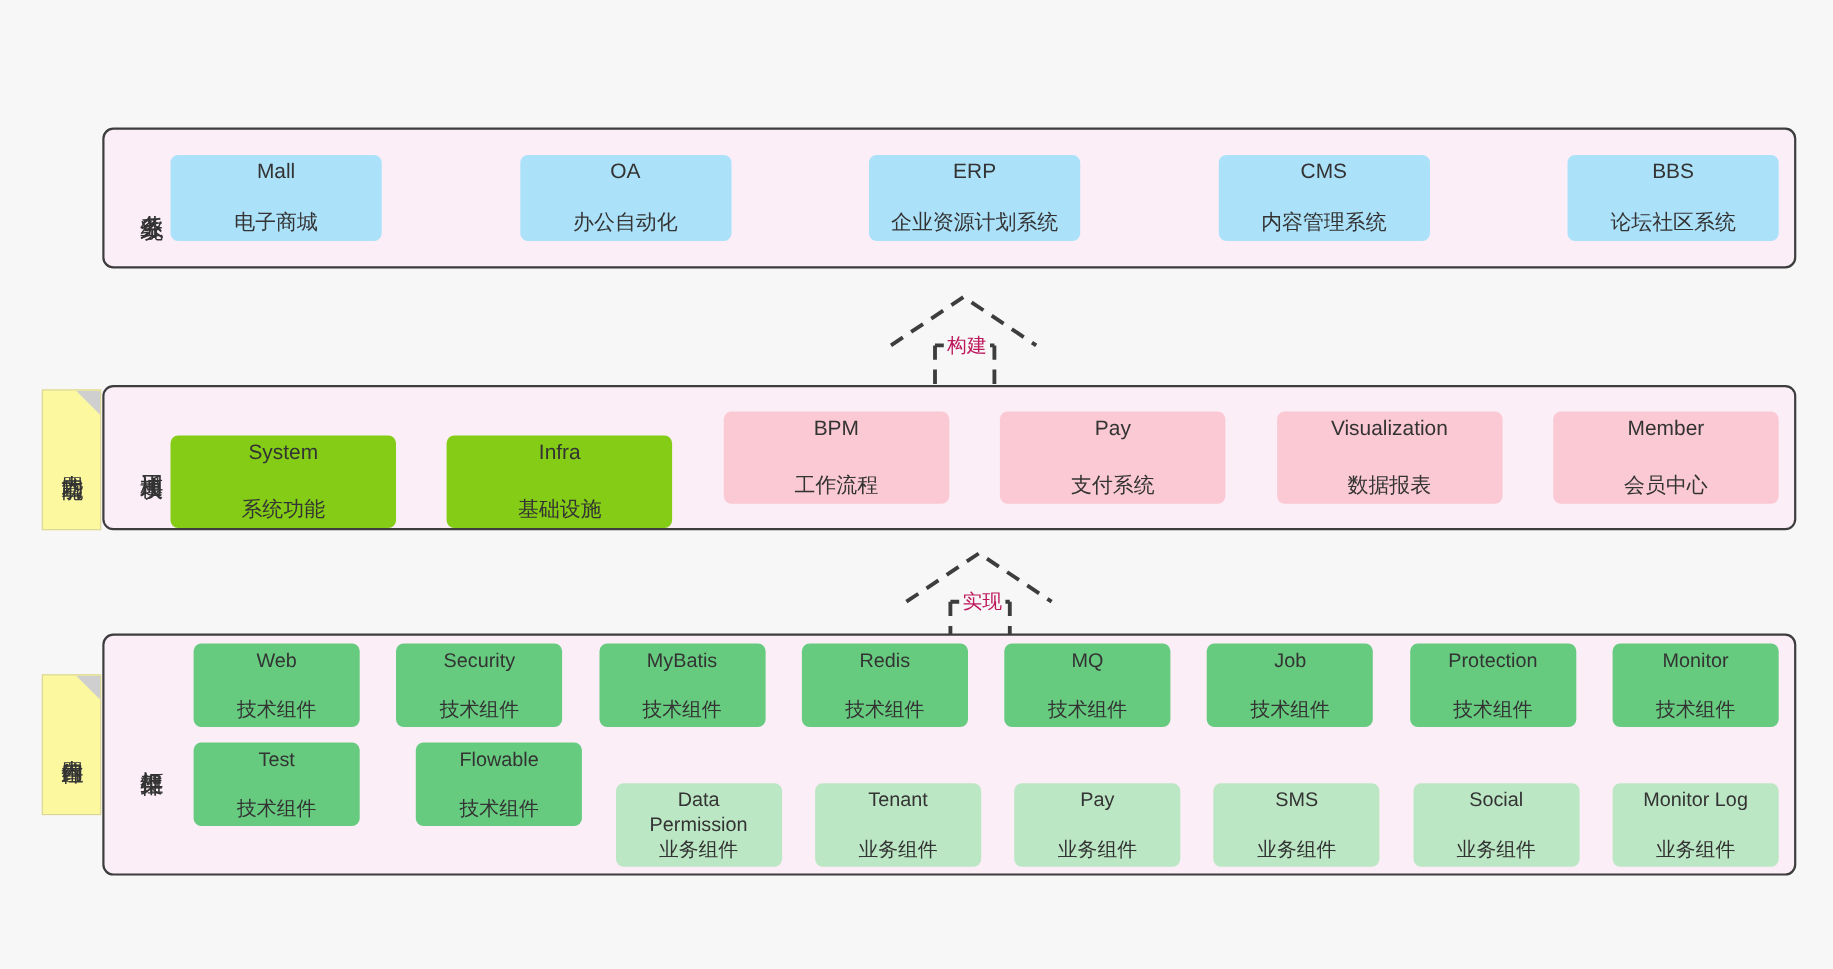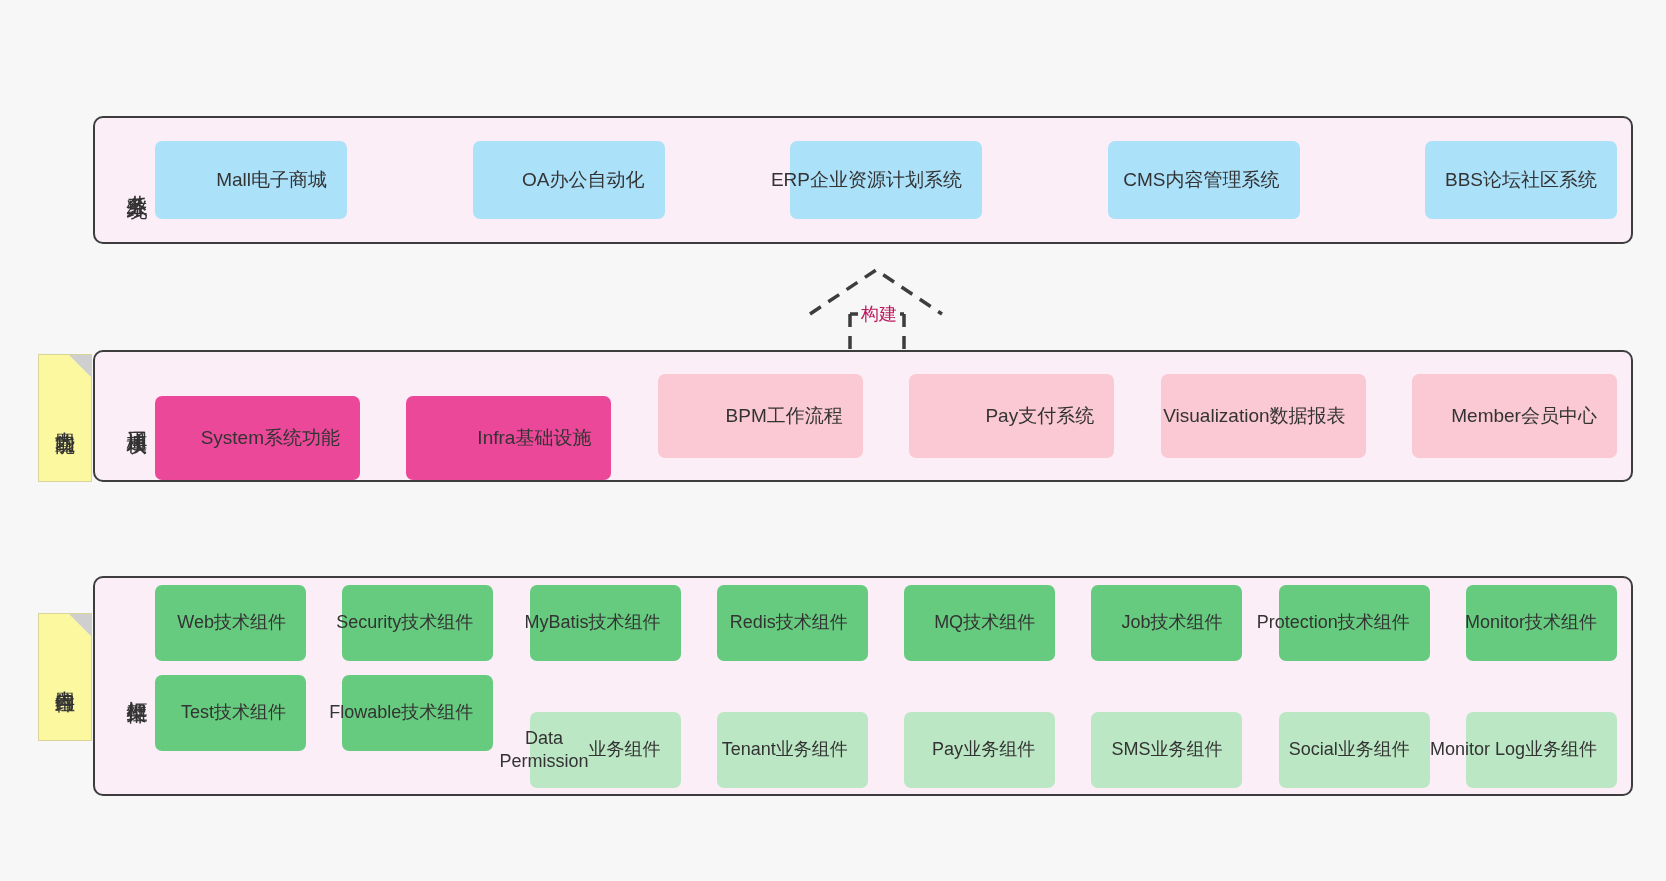--- a/index.html
+++ b/index.html
@@ -69,23 +69,23 @@
   }
   .boxes-row {
     display: flex;
     justify-content: space-between;
     gap: 0;
   }
 
   .card {
     border-radius: 7px;
     display: flex;
-    flex-direction: row;
+    flex-direction: column;
     align-items: center;
-    justify-content: flex-end;
+    justify-content: space-between;
     text-align: center;
     box-sizing: border-box;
     font-size: 19px;
     line-height: 1.25;
     color: #333333;
     padding: 4px 20px;
   }
   .card .ln {
     display: block;
     white-space: nowrap;
@@ -97,30 +97,30 @@
     width: 192px;
     height: 78px;
     background: #ace1fa;
   }
 
   
   .l2 .card {
     width: 205px;
     height: 84px;
   }
-  .l2 .card.hot { background: #ec4899; margin-top: 44px; }
+  .l2 .card.hot { background: #84cc16; margin-top: 44px; }
   .l2 .card.soft { background: #fbc9d4; }
 
   
   .l3 .card {
     width: 151px;
     height: 76px;
     font-size: 18px;
   }
-  .l3 .card.tech { background: #66cb7f; }
+  .l3 .card.tech { background: #66cb7f; margin-left: 21px; }
   .l3 .card.biz  { background: #bce7c4; margin-top: 37px; }
 
   
   .note {
     position: absolute;
     background: #fbf8a0;
     border: 1px solid #d9d49a;
     box-sizing: border-box;
     font-size: 20px;
     line-height: 1.14;
@@ -243,20 +243,29 @@
       </div>
 
       <div class="card soft">
         <span class="ln">Member</span>
         <span class="ln">会员中心</span>
       </div>
 
     </div>
   </div>
 
+  <div class="arrow" style="left:814px; top:495px; width:160px; height:92px;">
+    <svg width="160" height="92" viewBox="0 0 160 92">
+      <polyline points="10,52 76,8 142,52" fill="none" stroke="#3d3d3d" stroke-width="3.5" stroke-dasharray="13 9" stroke-linecap="butt"></polyline>
+      <polyline points="50,52 104,52" fill="none" stroke="#3d3d3d" stroke-width="3.5" stroke-dasharray="13 9"></polyline>
+      <line x1="50" y1="52" x2="50" y2="90" stroke="#3d3d3d" stroke-width="3.5" stroke-dasharray="13 9"></line>
+      <line x1="104" y1="52" x2="104" y2="90" stroke="#3d3d3d" stroke-width="3.5" stroke-dasharray="13 9"></line>
+    </svg>
+    <div class="arrow-label" style="left:58px; top:40px;">实现</div>
+  </div>
 
   <div class="note" style="left:38px; top:613px; width:54px; height:128px;">
     <span class="fold"></span>
     <span class="note-text">内置组件</span>
   </div>
 
   <div class="layer l3" style="left:93px; top:576px; width:1540px; height:220px;">
     <div class="layer-title">框架组件</div>
     <div class="boxes-grid">
 

